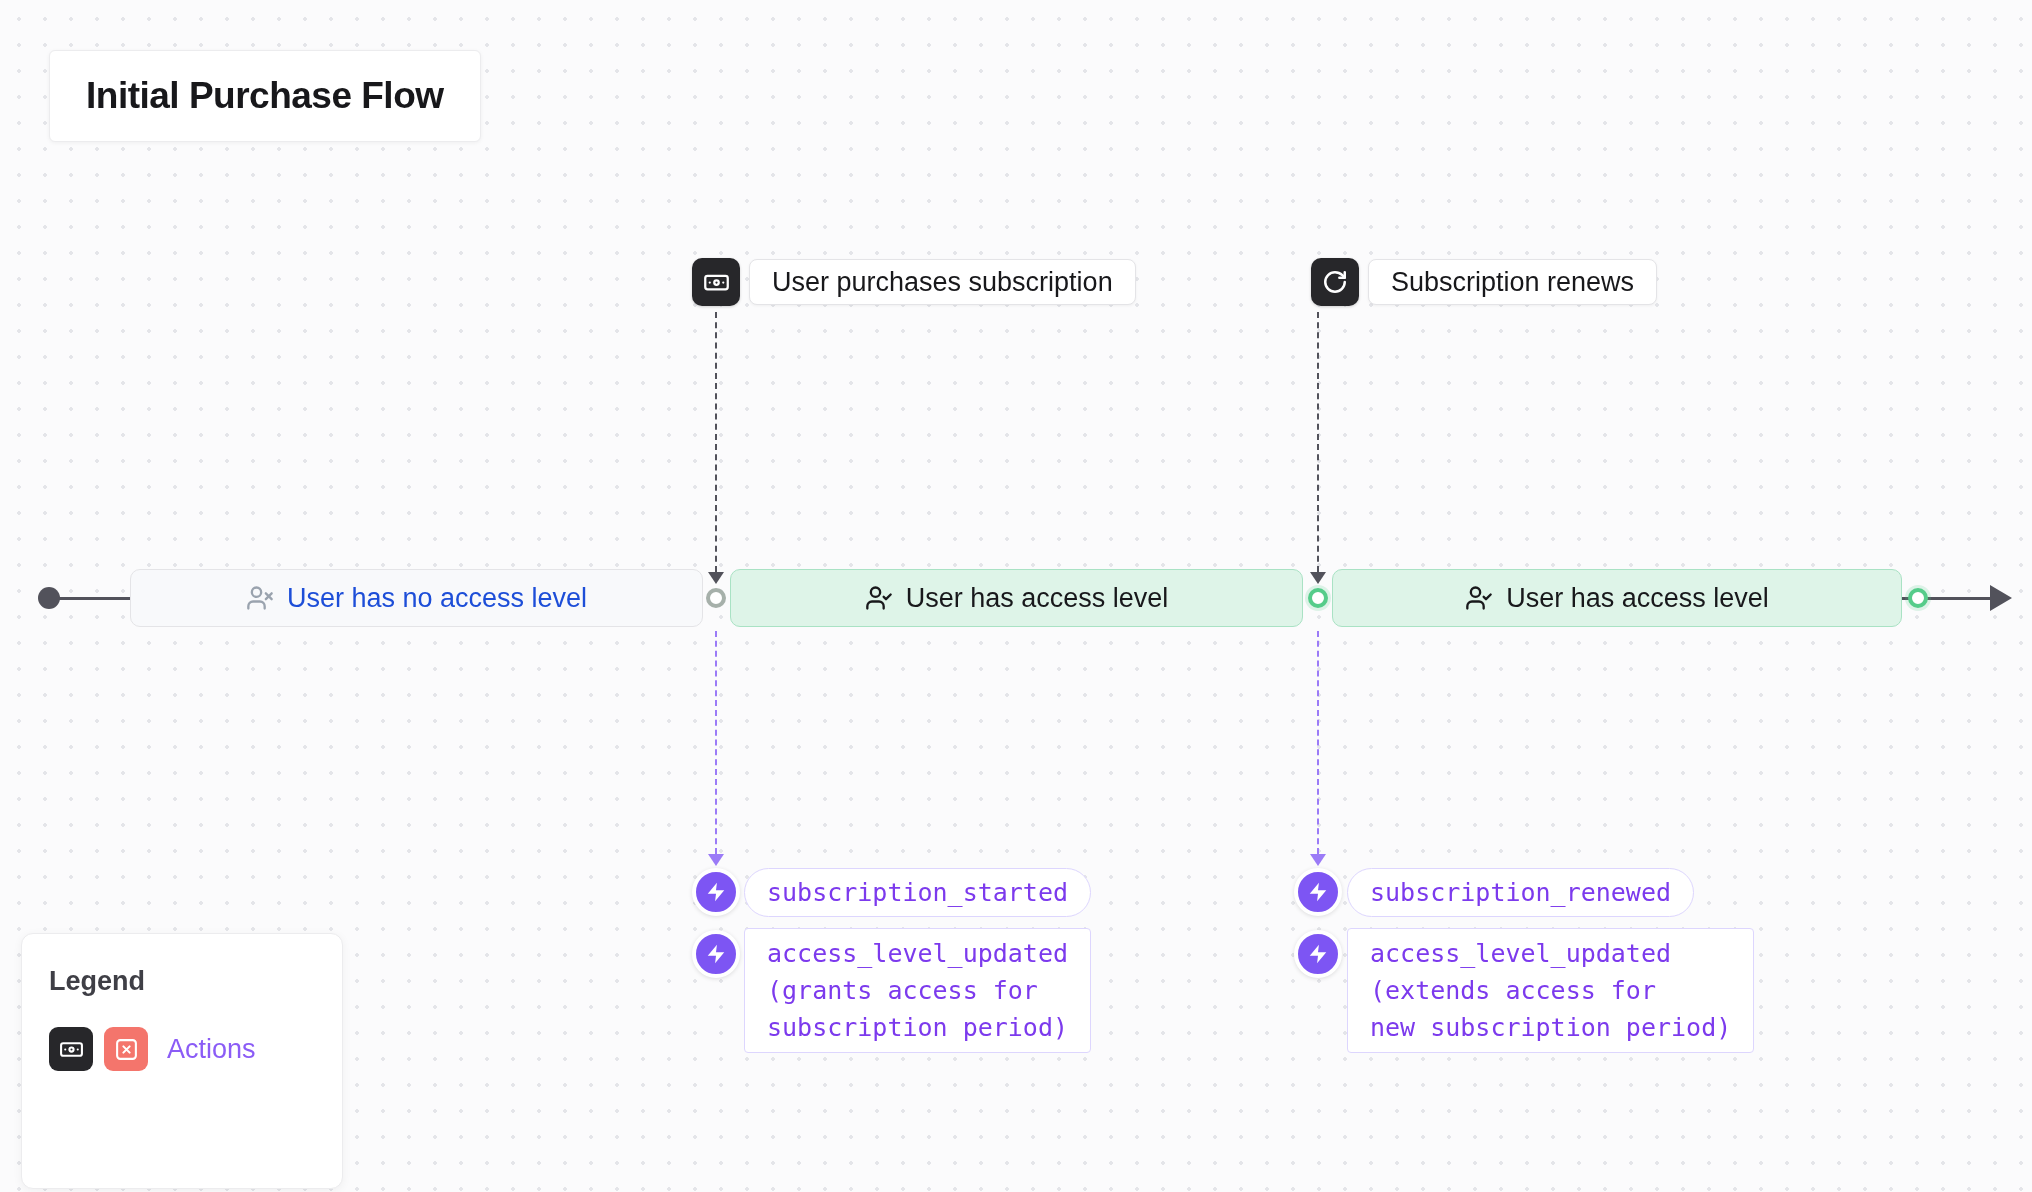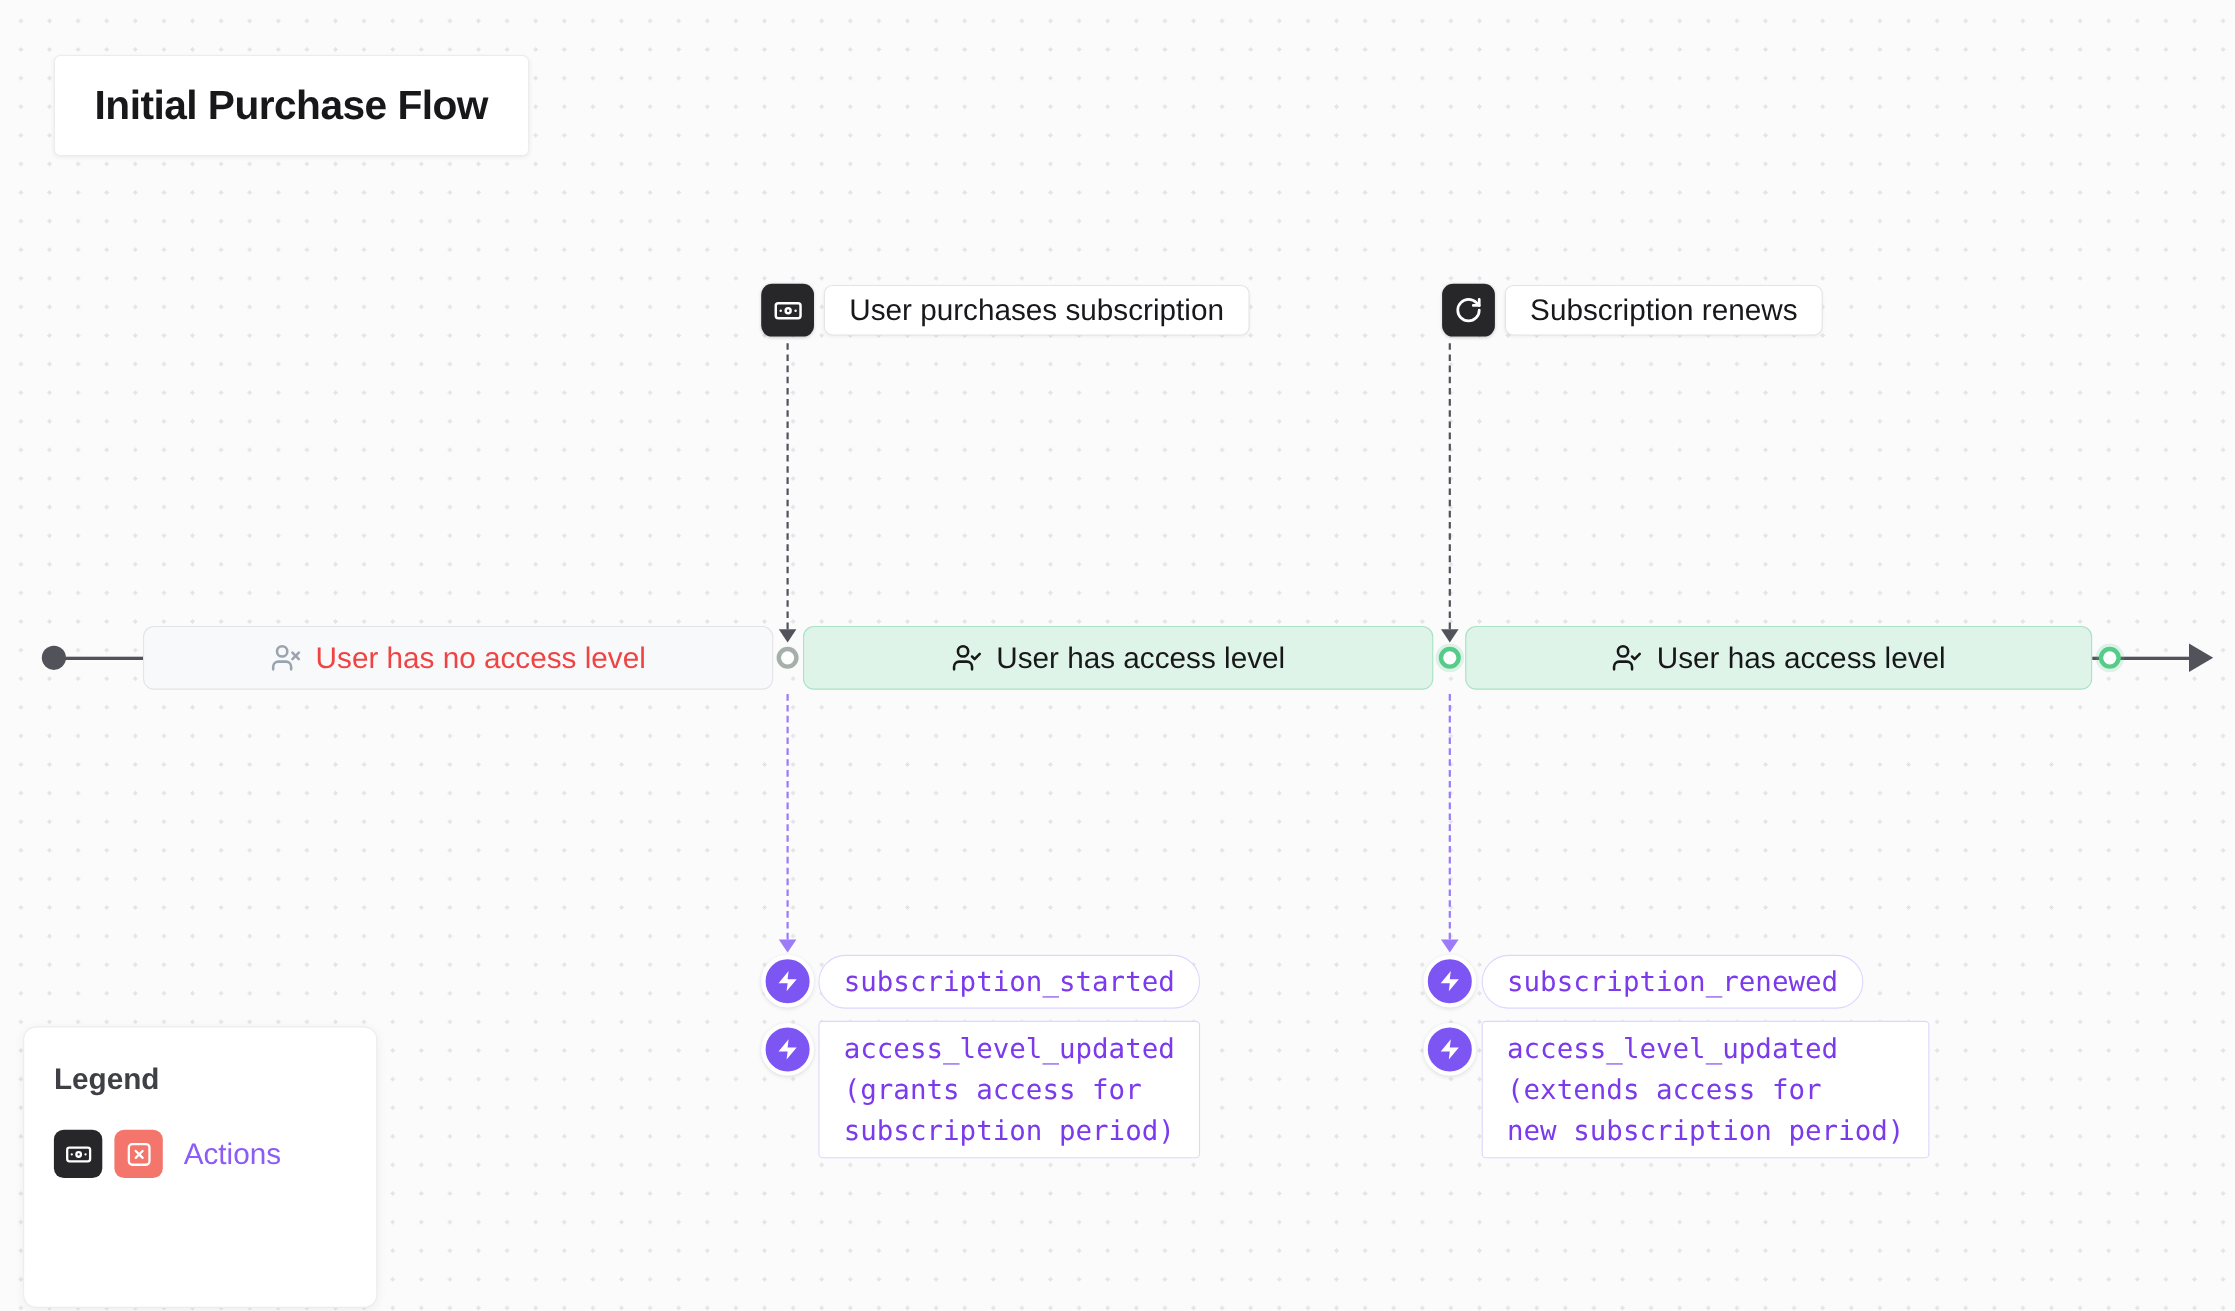--- a/index.html
+++ b/index.html
@@ -50,21 +50,21 @@
   .conn-dot.gray{ border:4px solid #A6B0AA; }
   .conn-dot.green{ border:4px solid #55CC8A; box-shadow:0 0 0 3px rgba(85,204,138,.18); }
   .arrow-right{ position:absolute; left:1990px; top:585px; width:0; height:0;
     border-top:13px solid transparent; border-bottom:13px solid transparent;
     border-left:22px solid #52525B; }
   .state{
     position:absolute; top:569px; height:58px; border-radius:10px;
     display:flex; align-items:center; justify-content:center; gap:13px;
     font-size:27px; z-index:2;
   }
-  .state.muted{ background:#F8F9FB; border:1px solid #E4E4E7; color:#ef4444; }
+  .state.muted{ background:#F8F9FB; border:1px solid #E4E4E7; color:#1d4ed8; }
   .state.active{ background:#DEF4E8; border:1px solid #A9E2C4; color:#18181B; }
   .state-icon{ display:flex; }
   
   .bolt{
     position:absolute; width:48px; height:48px; border-radius:50%;
     background:#7D55F3; border:4px solid #fff;
     display:flex; align-items:center; justify-content:center;
     box-shadow:0 1px 4px rgba(0,0,0,.12); z-index:2;
   }
   

